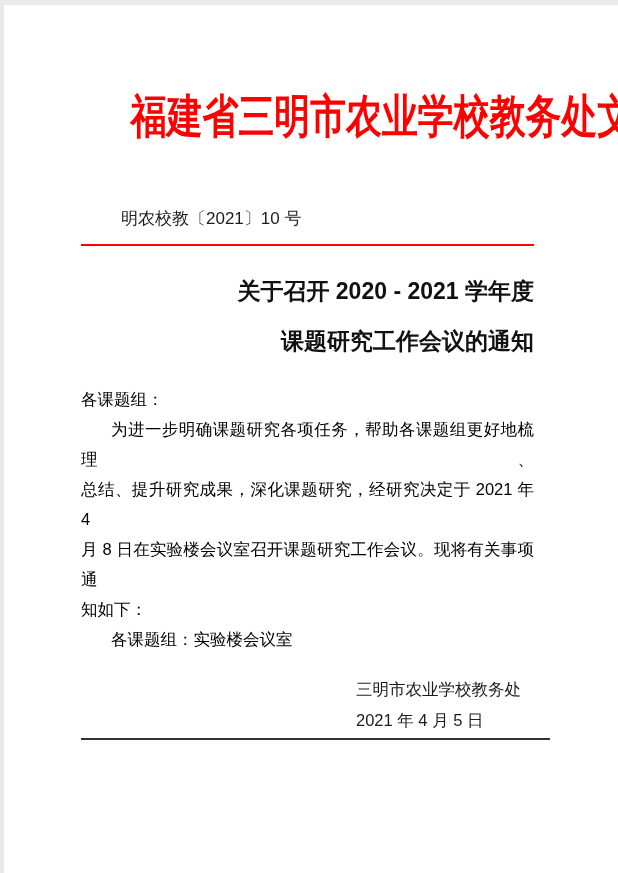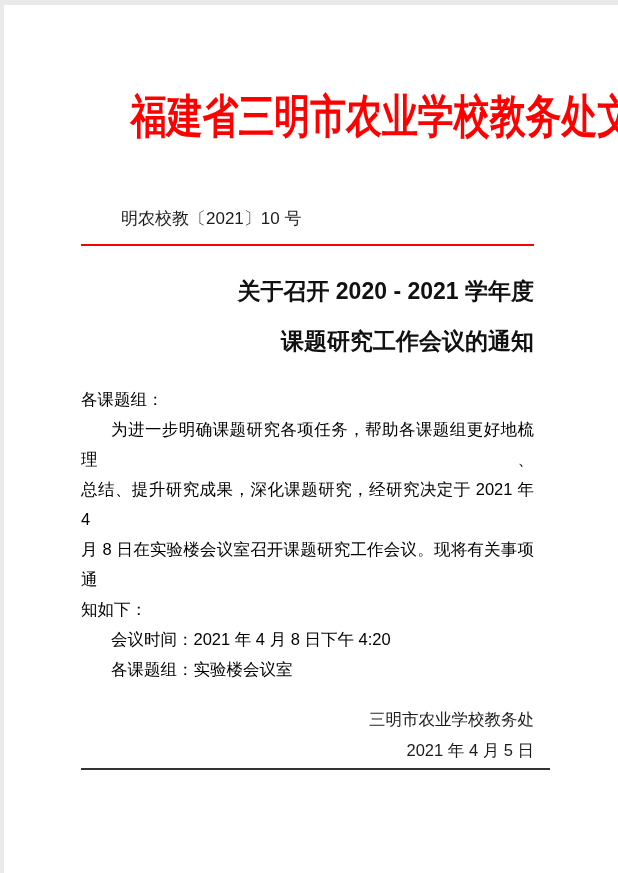--- a/index.html
+++ b/index.html
@@ -68,21 +68,20 @@
     text-align: justify;
     text-align-last: justify;
   }
   .signature-block {
     margin-top: 20px;
     font-size: 16.5px;
     line-height: 31px;
     color: #1c1c1c;
     padding-left: 275px;
     white-space: nowrap;
-    text-align: right;
   }
   .black-rule {
     margin-top: 2px;
     height: 2px;
     background: #333333;
     width: calc(100% + 16px);
   }
 </style>
 </head>
 <body>
@@ -101,21 +100,20 @@
         <div>关于召开 2020 - 2021 学年度</div>
         <div>课题研究工作会议的通知</div>
       </div>
 
       <div class="body-block">
         <div class="body-line">各课题组：</div>
         <div class="body-line indent stretch">为进一步明确课题研究各项任务，帮助各课题组更好地梳理、</div>
         <div class="body-line stretch">总结、提升研究成果，深化课题研究，经研究决定于 2021 年 4</div>
         <div class="body-line stretch">月 8 日在实验楼会议室召开课题研究工作会议。现将有关事项通</div>
         <div class="body-line">知如下：</div>
-        <div class="body-line indent">会议时间：2021 年 4 月 8 日下午 4:20</div>
         <div class="body-line indent">各课题组：实验楼会议室</div>
       </div>
 
       <div class="signature-block">
         <div>三明市农业学校教务处</div>
         <div>2021 年 4 月 5 日</div>
       </div>
 
       <div class="black-rule"></div>
 

